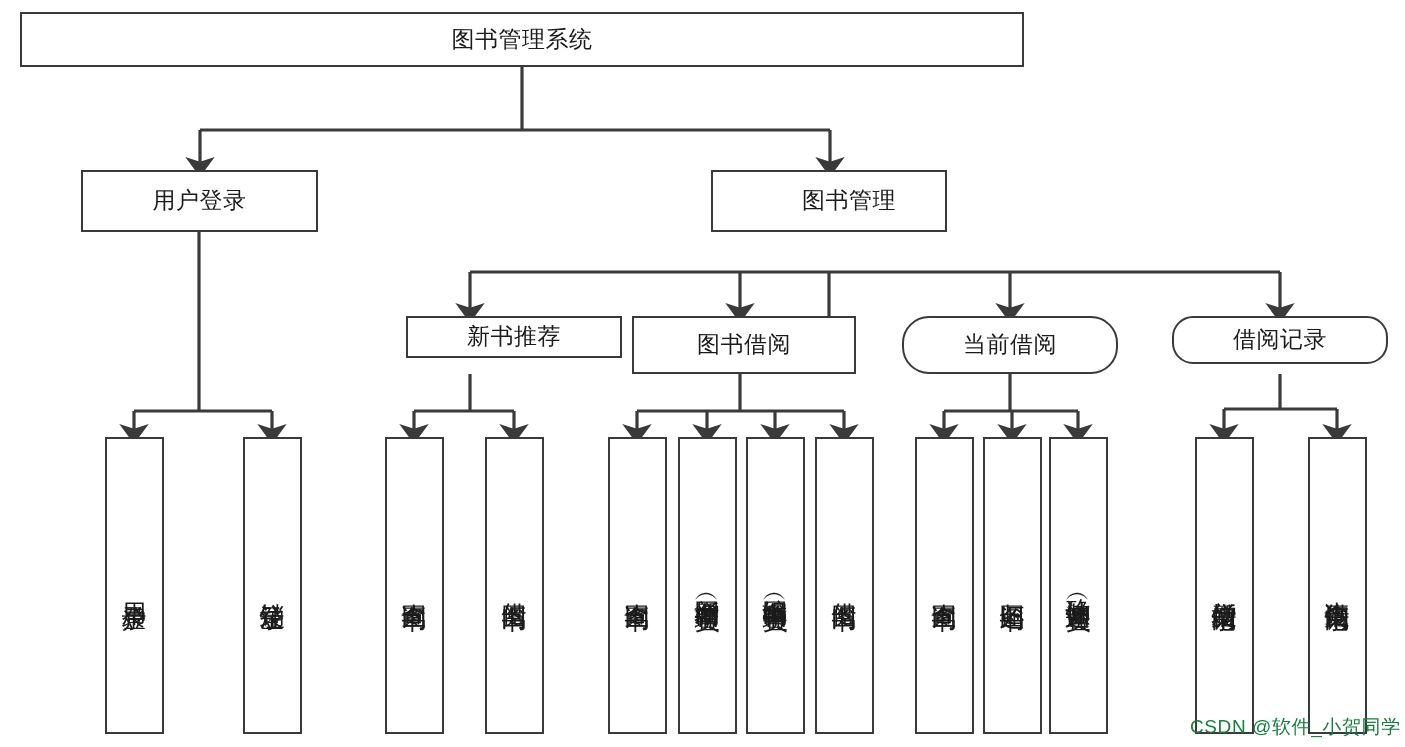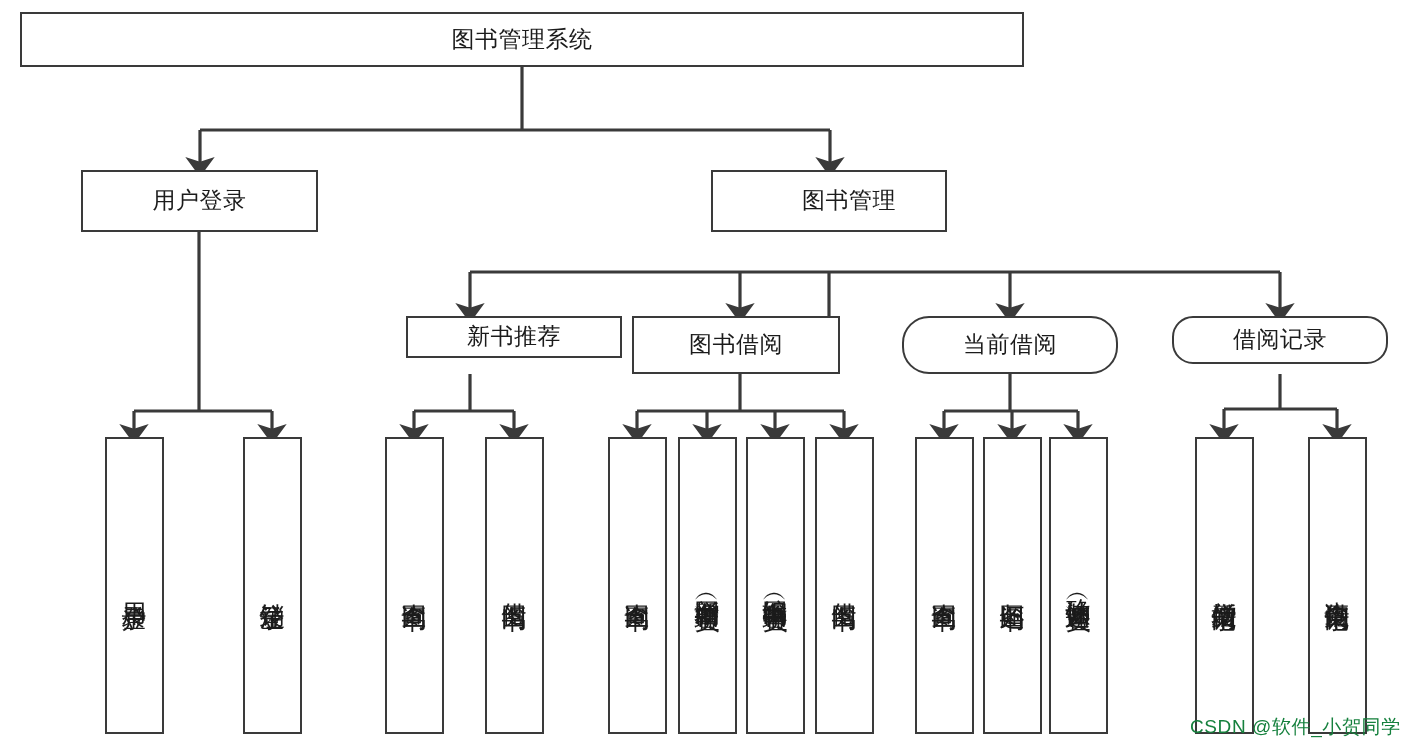--- a/index.html
+++ b/index.html
@@ -128,21 +128,21 @@
   <div class="node horizontal" style="left:81px; top:170px; width:237px; height:62px;">
     <span class="label">用户登录</span>
   </div>
   <div class="node horizontal" style="left:711px; top:170px; width:236px; height:62px;padding-left:40px;">
     <span class="label">图书管理</span>
   </div>
 
   <div class="node horizontal" style="left:362px; top:316px; width:216px; height:42px;margin-left:44px;">
     <span class="label">新书推荐</span>
   </div>
-  <div class="node horizontal" style="left:632px; top:316px; width:208px; height:58px;">
+  <div class="node horizontal" style="left:632px; top:316px; width:224px; height:58px;">
     <span class="label">图书借阅</span>
   </div>
   <div class="node horizontal" style="left:902px; top:316px; width:216px; height:58px;border-radius:27px;">
     <span class="label">当前借阅</span>
   </div>
   <div class="node horizontal" style="left:1172px; top:316px; width:216px; height:48px;border-radius:21px;">
     <span class="label">借阅记录</span>
   </div>
 
   <div class="node vertical" style="left:105px; top:437px; width:59px; height:297px;">

